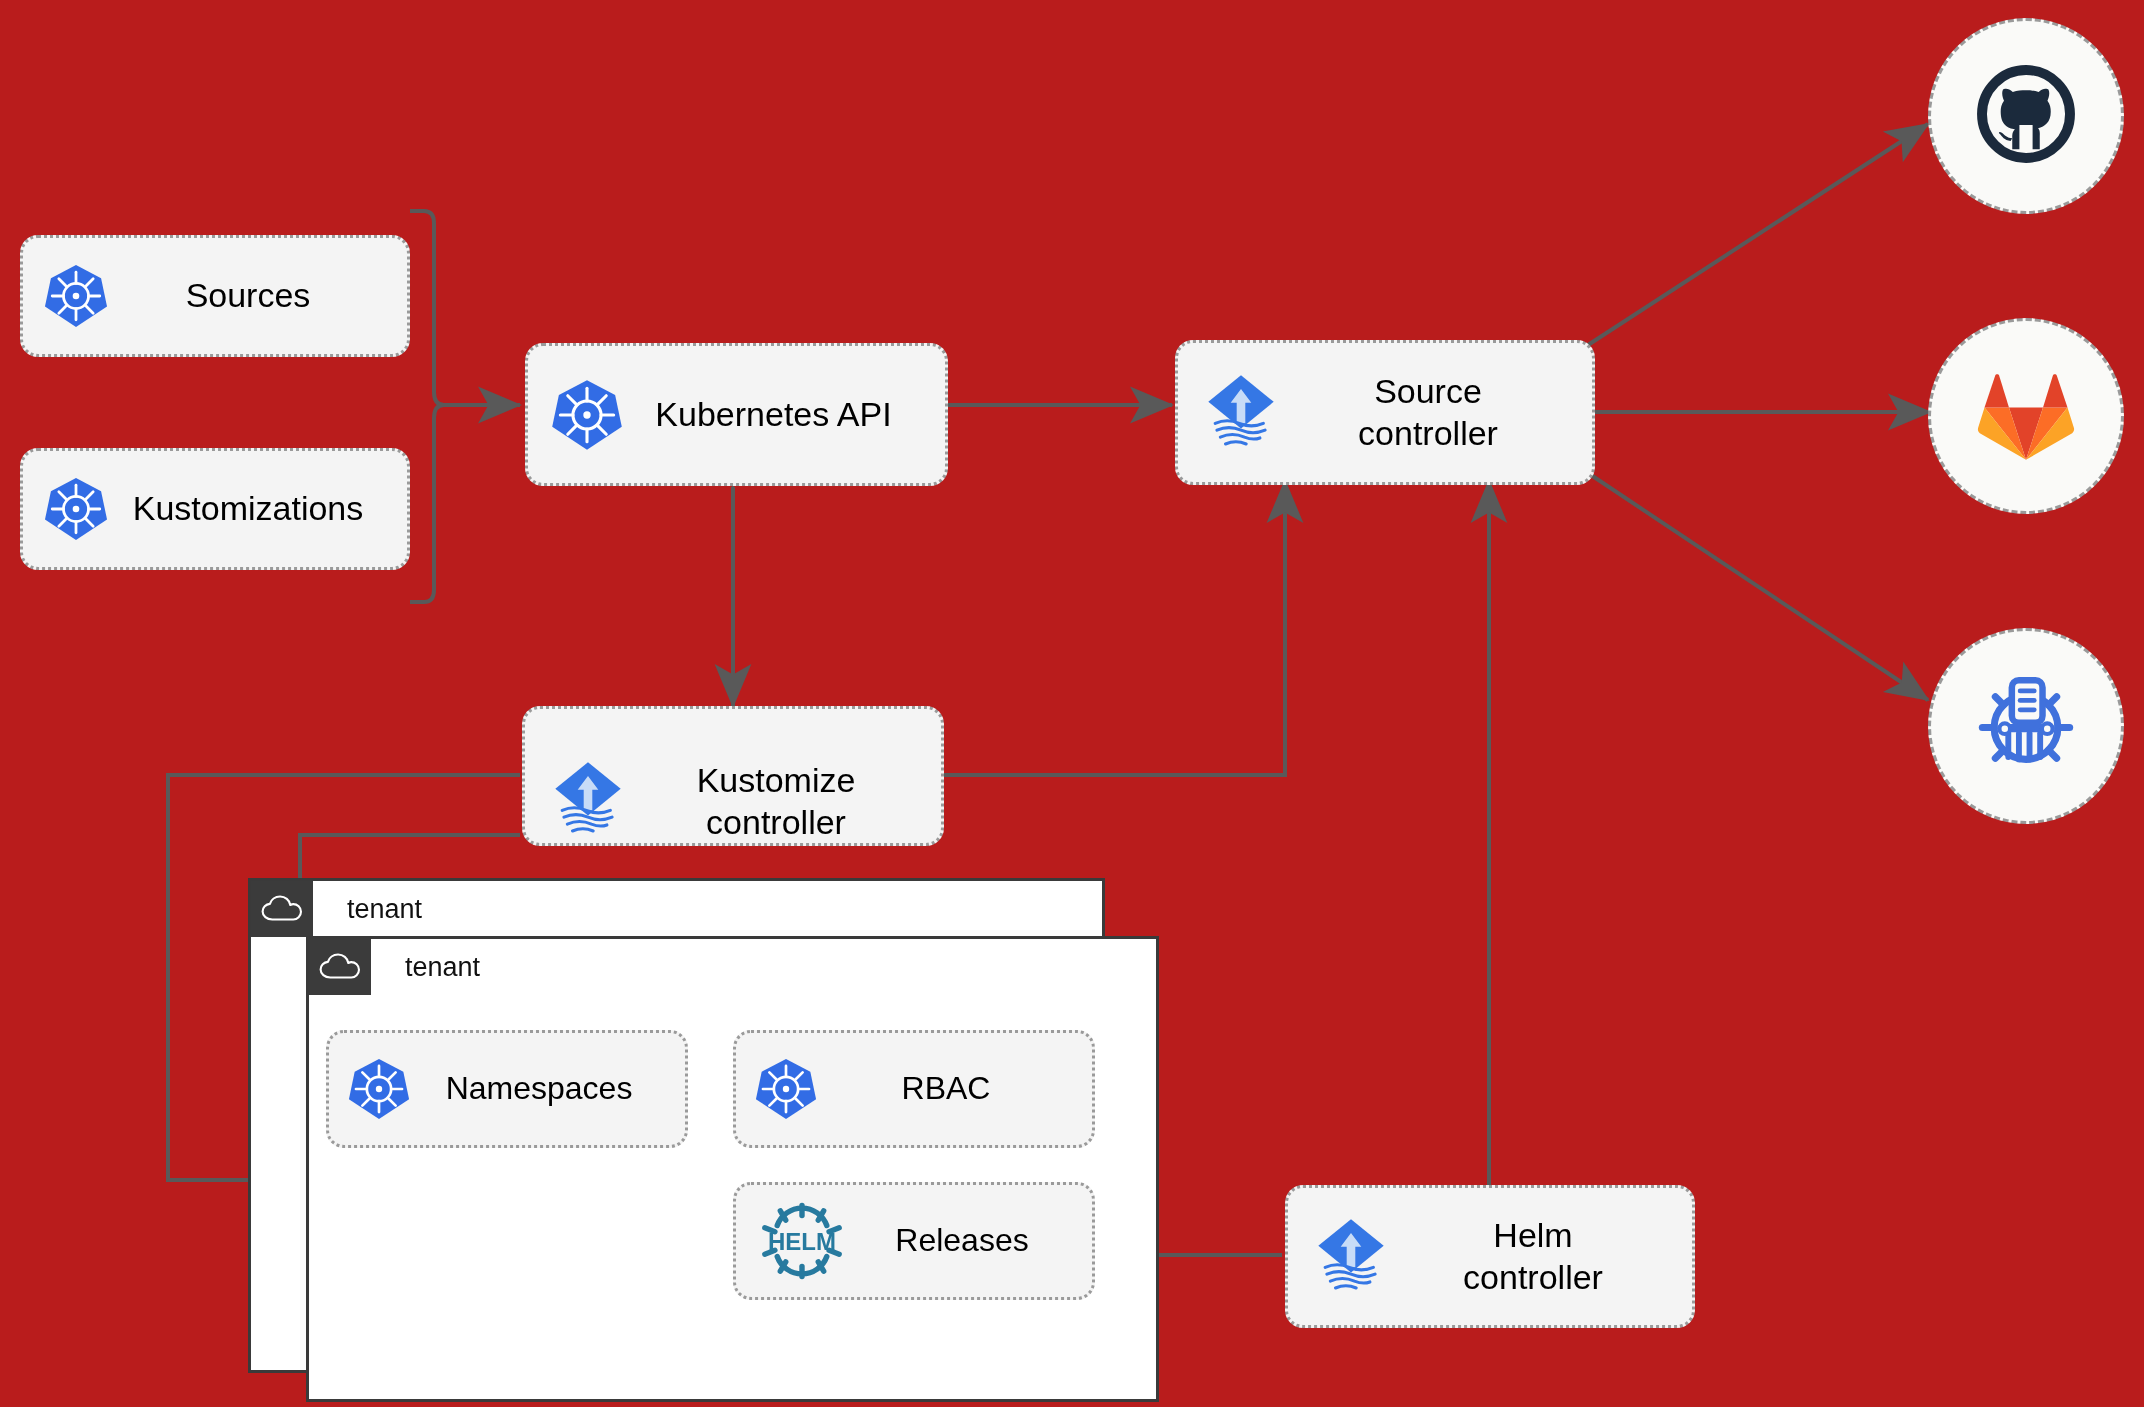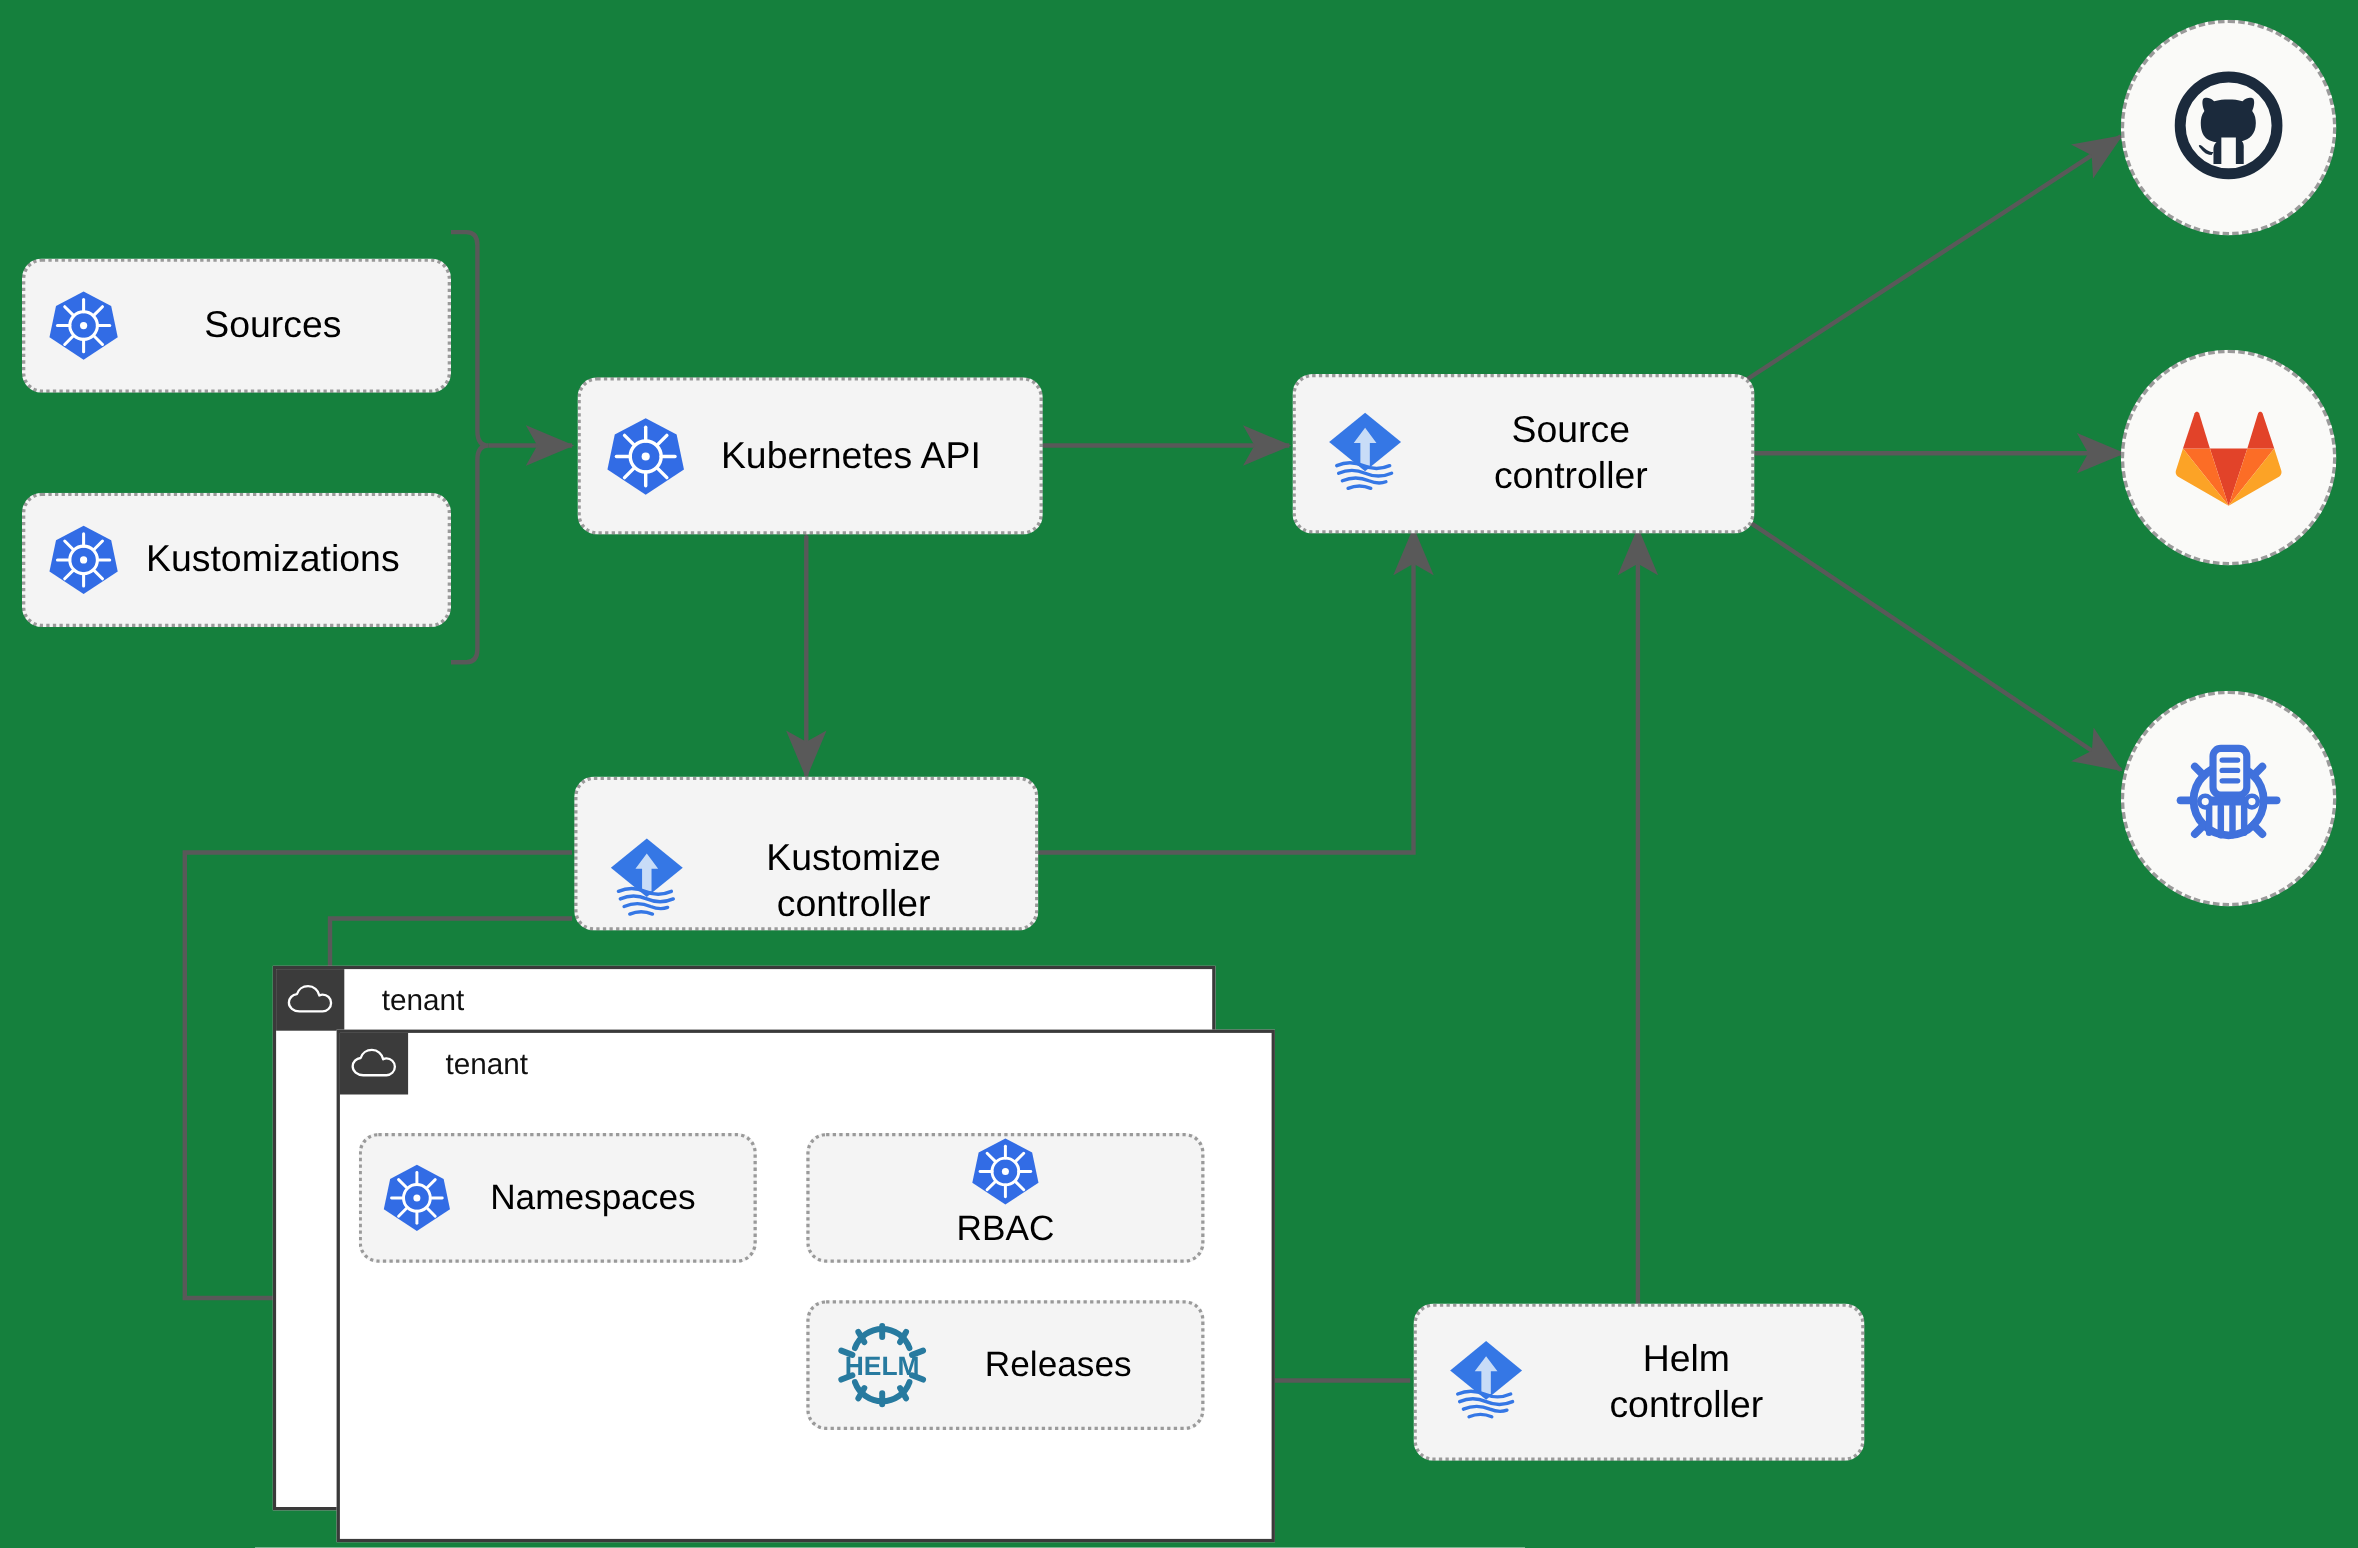--- a/index.html
+++ b/index.html
@@ -1,17 +1,17 @@
 <!DOCTYPE html>
 <html><head>
 <meta charset="utf-8">
 <style>
   html,body{margin:0;padding:0;background:#ffffff;}
   body{font-family:"Liberation Sans", sans-serif;}
-  #stage{position:relative;width:2144px;height:1407px;background:#15803d;overflow:hidden;}
+  #stage{position:relative;width:2144px;height:1407px;background:#b91c1c;overflow:hidden;}
 
   
   .node{
     position:absolute;
     background:#f4f4f4;
     border:3px dotted #9a9a9a;
     border-radius:18px;
     box-sizing:border-box;
     display:flex;
     align-items:center;
@@ -298,21 +298,21 @@
             <line x1="64" y1="64" x2="76" y2="76"></line>
           <line x1="76" y1="24" x2="64" y2="36"></line>
             <line x1="36" y1="64" x2="24" y2="76"></line>
         </g>
         <circle cx="50" cy="50" r="5" fill="#ffffff"></circle>
       </svg>
     </span>
     <span class="lbl f32">Namespaces</span>
   </div>
 
-  <div class="node" style="left:733px;top:1030px;width:362px;height:118px;padding:0 18px;flex-direction:column;">
+  <div class="node" style="left:733px;top:1030px;width:362px;height:118px;padding:0 18px;">
     <span class="ico">
       <svg width="64" height="64" viewBox="0 0 100 100">
         <polygon points="50,3 88,23 97,66 50,97 3,66 12,23" fill="#326CE5"></polygon>
         <g fill="none" stroke="#ffffff" stroke-width="4.2" stroke-linecap="round">
           <circle cx="50" cy="50" r="19"></circle>
           <line x1="50" y1="14" x2="50" y2="31"></line>
             <line x1="50" y1="69" x2="50" y2="86"></line>
           <line x1="14" y1="50" x2="31" y2="50"></line>
             <line x1="69" y1="50" x2="86" y2="50"></line>
           <line x1="24" y1="24" x2="36" y2="36"></line>

